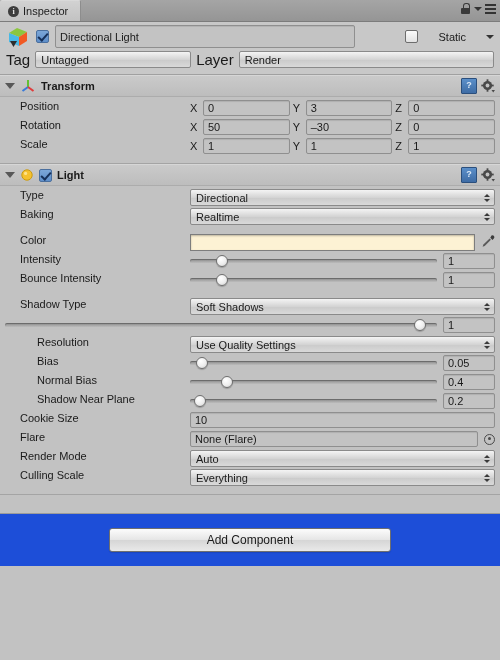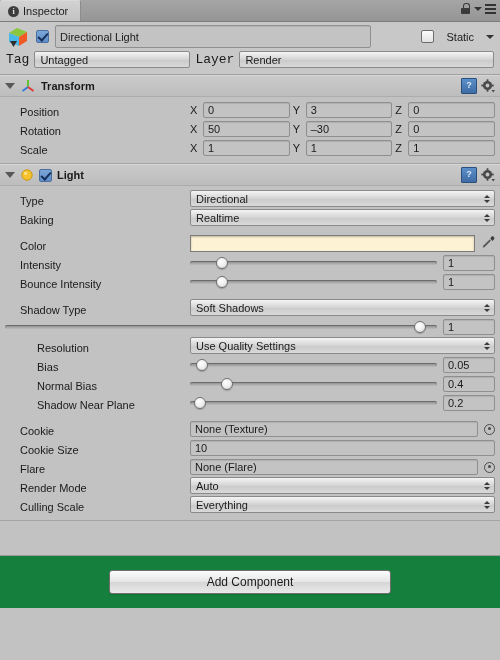--- a/index.html
+++ b/index.html
@@ -129,25 +129,25 @@
     background: #c3c3c3;
     border: 1px solid #8f8f8f;
     border-radius: 2px;
     box-shadow: inset 0 1px 0 rgba(0,0,0,.08);
     display: flex;
     align-items: center;
     padding: 0 4px;
     font-size: 11px;
     box-sizing: border-box;
   }
-  .static-wrap { display: flex; align-items: center; gap: 12px; flex: 0 0 auto; padding-left: 44px; }
+  .static-wrap { display: flex; align-items: center; gap: 20px; flex: 0 0 auto; padding-left: 44px; }
   .static-label { font-size: 11px; }
 
   .obj-row2 { display: flex; align-items: center; gap: 5px; margin-top: 5px; height: 17px; }
-  .lbl-inline { font-size: 13px; white-space: nowrap; font-family: Liberation Mono, monospace; }
+  .lbl-inline { font-size: 15px; white-space: nowrap; }
 
   .popup {
     height: 17px;
     background: linear-gradient(180deg,#f4f4f4 0%,#d4d4d4 50%,#cacaca 51%,#d9d9d9 100%);
     border: 1px solid #8a8a8a;
     border-radius: 2px;
     display: flex;
     align-items: center;
     padding: 0 14px 0 5px;
     position: relative;
@@ -211,21 +211,21 @@
     text-align: center;
   }
   .gear-icon { width: 14px; height: 14px; }
 
   .transform-icon svg, .light-icon svg { display:block; }
 
   
   .rows { padding: 3px 5px 6px 5px; }
   .row {
     display: flex;
-    align-items: flex-end;
+    align-items: flex-start;
     height: 18px;
     margin-bottom: 1px;
   }
   .row.gap { margin-top: 8px; }
   .row .name {
     width: 185px;
     flex: 0 0 185px;
     padding-left: 15px;
     font-size: 11px;
     box-sizing: border-box;
@@ -330,22 +330,21 @@
 
   .popup-wide { flex: 1 1 auto; }
   .numfield-wide { flex: 1 1 auto; }
 
   
   .bottom {
     border-top: 1px solid #9b9b9b;
     padding: 14px 0;
     display: flex;
     justify-content: center;
-    background: #15803d;
-    margin-top: 16px;
+    background: #1d4ed8;
   }
   .add-btn {
     width: 280px;
     height: 22px;
     background: linear-gradient(180deg,#fcfcfc 0%,#e6e6e6 48%,#d6d6d6 52%,#e9e9e9 100%);
     border: 1px solid #6f6f6f;
     border-radius: 3px;
     font-size: 12px;
     display: flex;
     align-items: center;
@@ -623,27 +622,20 @@
         <span class="name indent">Shadow Near Plane</span>
         <span class="ctrl">
           <span class="slider">
             <span class="track"></span>
             <span class="knob" id="knob-nearplane" style="left: 4%;"></span>
           </span>
           <span class="numfield slider-val">0.2</span>
         </span>
       </div>
 
-      <div class="row gap">
-        <span class="name">Cookie</span>
-        <span class="ctrl">
-          <span class="objfield">None (Texture)</span>
-          <span class="target-icon"></span>
-        </span>
-      </div>
 
       <div class="row">
         <span class="name">Cookie Size</span>
         <span class="ctrl">
           <span class="numfield numfield-wide">10</span>
         </span>
       </div>
 
 
       <div class="row">

